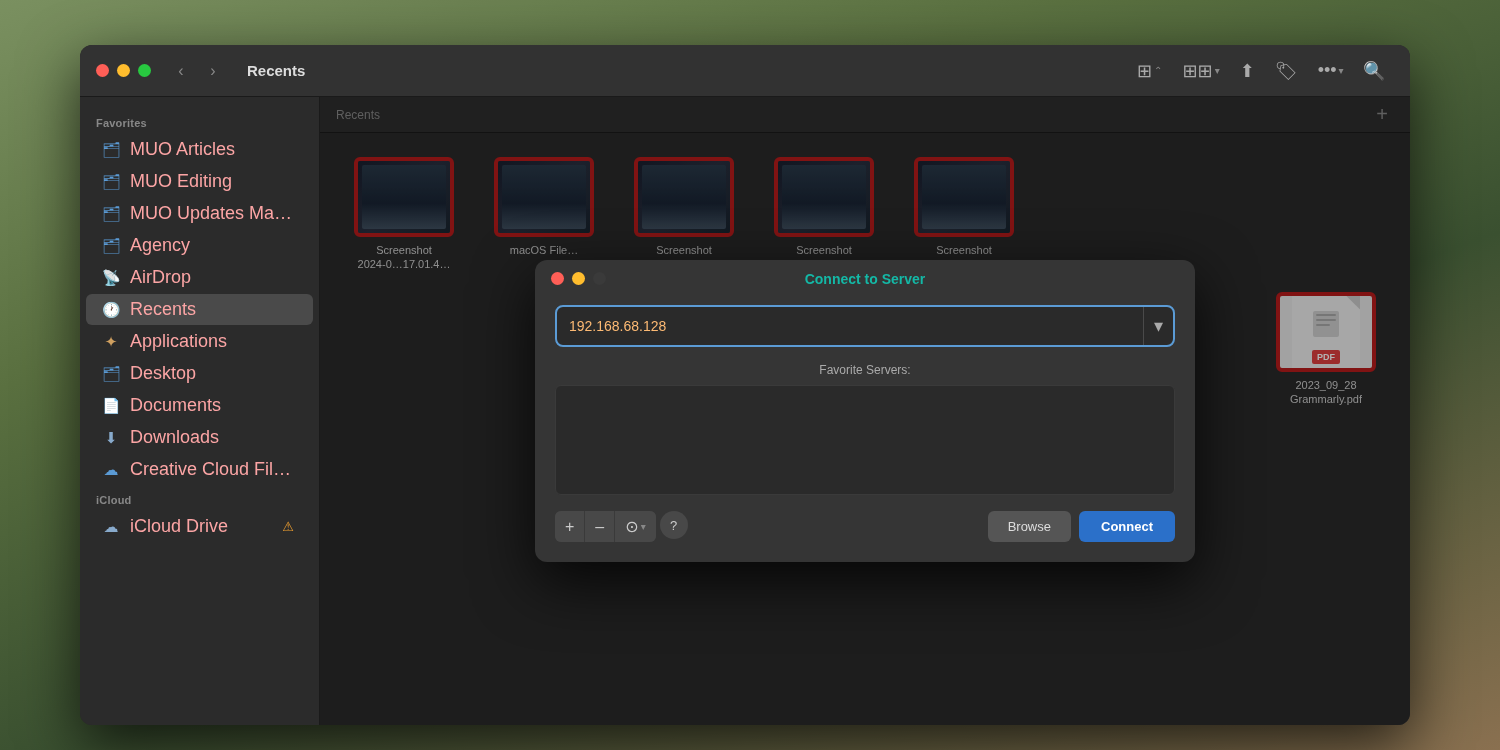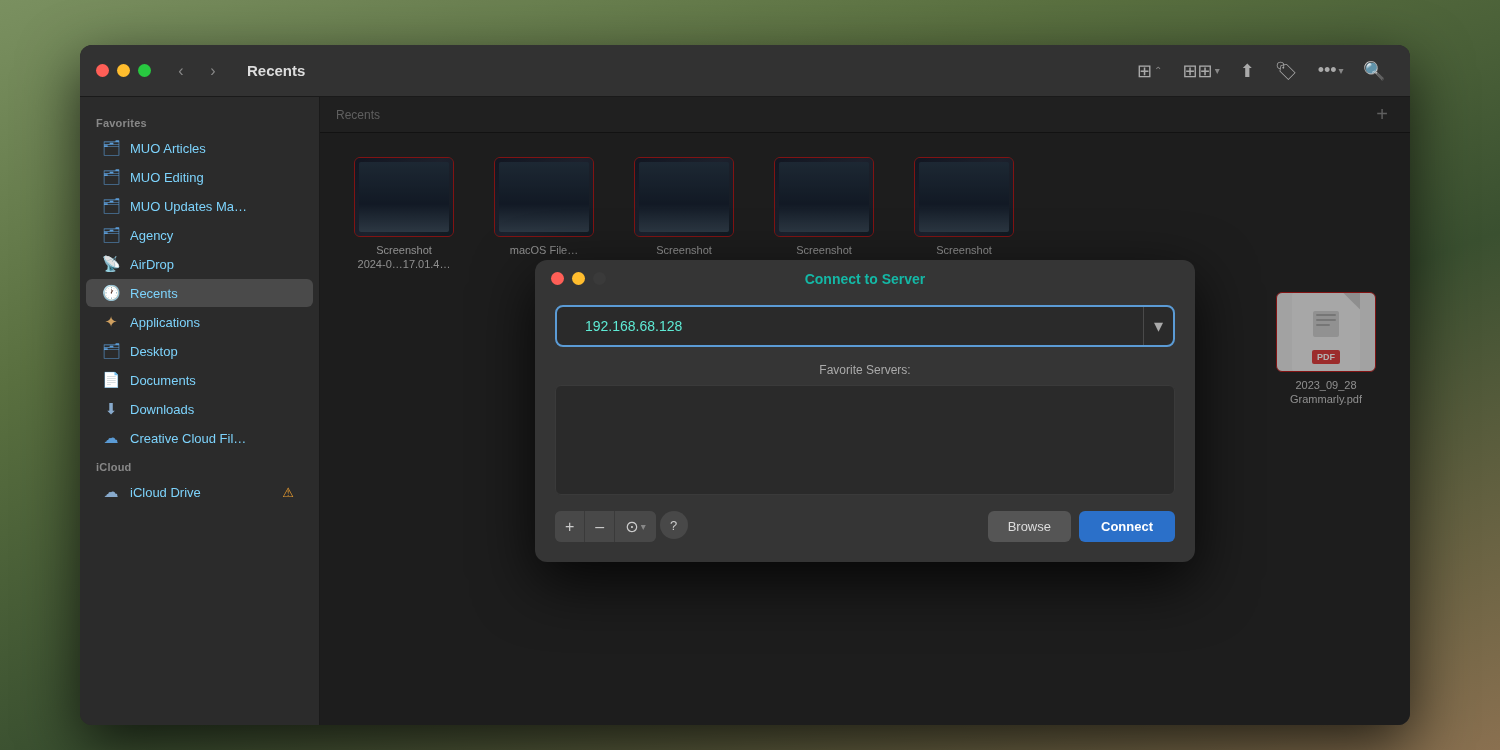--- a/index.html
+++ b/index.html
@@ -158,22 +158,22 @@
     .sidebar-icon.airdrop { color: #5bc8f5; }
     .sidebar-icon.recents { color: #a0a0f0; }
     .sidebar-icon.apps { color: #d0a060; }
     .sidebar-icon.docs { color: #5b9bd5; }
     .sidebar-icon.downloads { color: #88aacc; }
     .sidebar-icon.cc { color: #5b9bd5; }
     .sidebar-icon.icloud { color: #88aacc; }
     .sidebar-icon.warn { color: #f0a030; margin-left: auto; font-size: 13px; }
 
     .sidebar-label {
-      font-size: 13px;
-      color: #7dd3fc;
+      font-size: 18px;
+      color: #fca5a5;
     }
 
     
     .content-area {
       flex: 1;
       background: #2a2a2a;
       display: flex;
       flex-direction: column;
       overflow: hidden;
       position: relative;
@@ -224,21 +224,21 @@
     .file-thumbnail {
       width: 100px;
       height: 80px;
       background: #3a3a3a;
       border-radius: 6px;
       margin-bottom: 6px;
       overflow: hidden;
       display: flex;
       align-items: center;
       justify-content: center;
-      border: 1px solid #b91c1c;
+      border: 4px solid #b91c1c;
     }
 
     
     .thumb-screenshot {
       width: 100%;
       height: 100%;
       background: linear-gradient(135deg, #1a2030 0%, #2a3040 50%, #1a2530 100%);
       position: relative;
     }
     .thumb-screenshot::after {
@@ -331,23 +331,23 @@
       background: #2a2a2a;
       overflow: hidden;
       margin-bottom: 16px;
     }
 
     .server-address-input {
       flex: 1;
       background: none;
       border: none;
       outline: none;
-      color: #5eead4;
+      color: #fdba74;
       font-size: 14px;
-      padding: 10px 28px;
+      padding: 10px 12px;
       font-family: inherit;
     }
 
     .server-address-dropdown {
       background: none;
       border: none;
       border-left: 1px solid #4a4a4a;
       color: #aaa;
       font-size: 18px;
       padding: 8px 10px;

